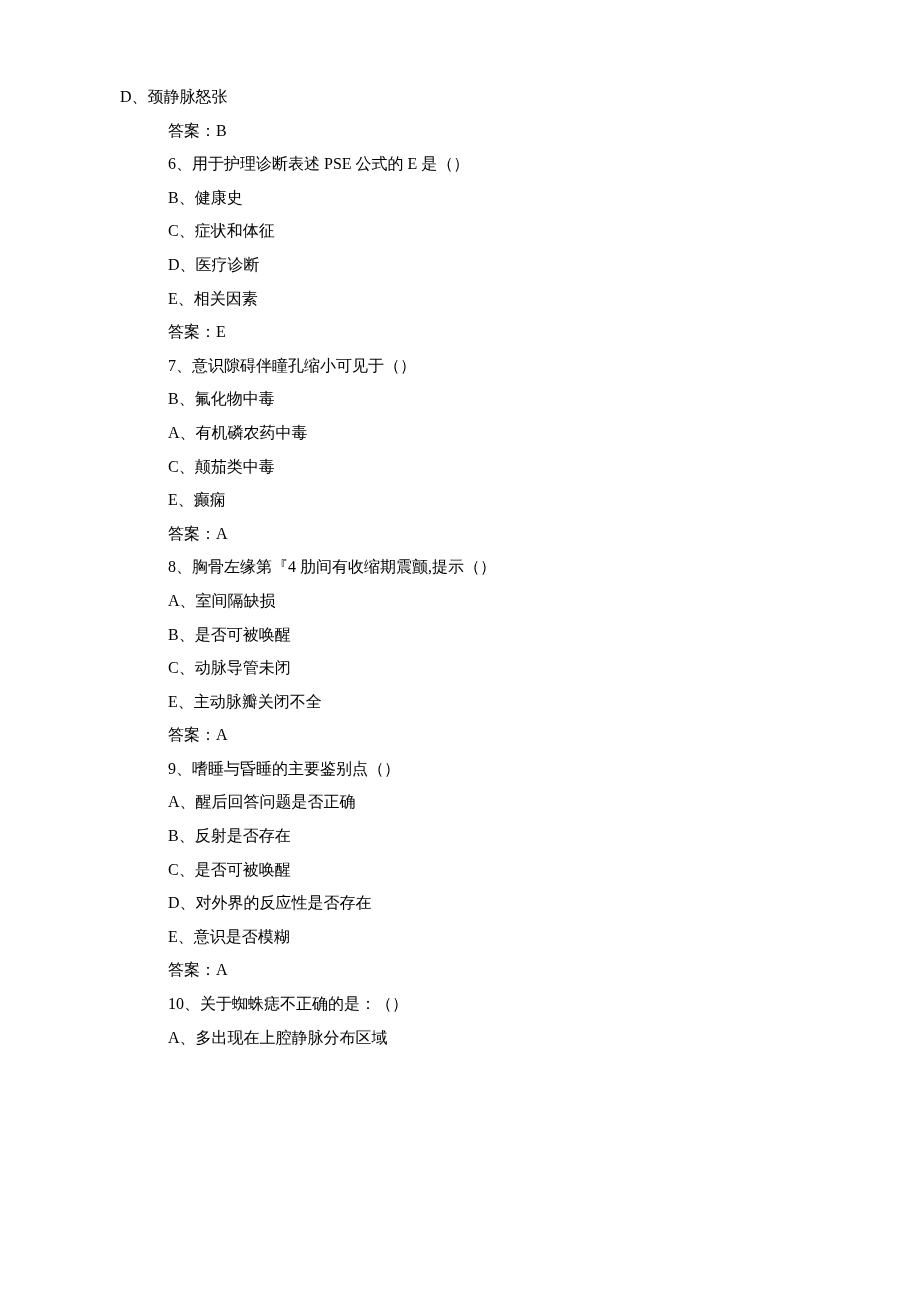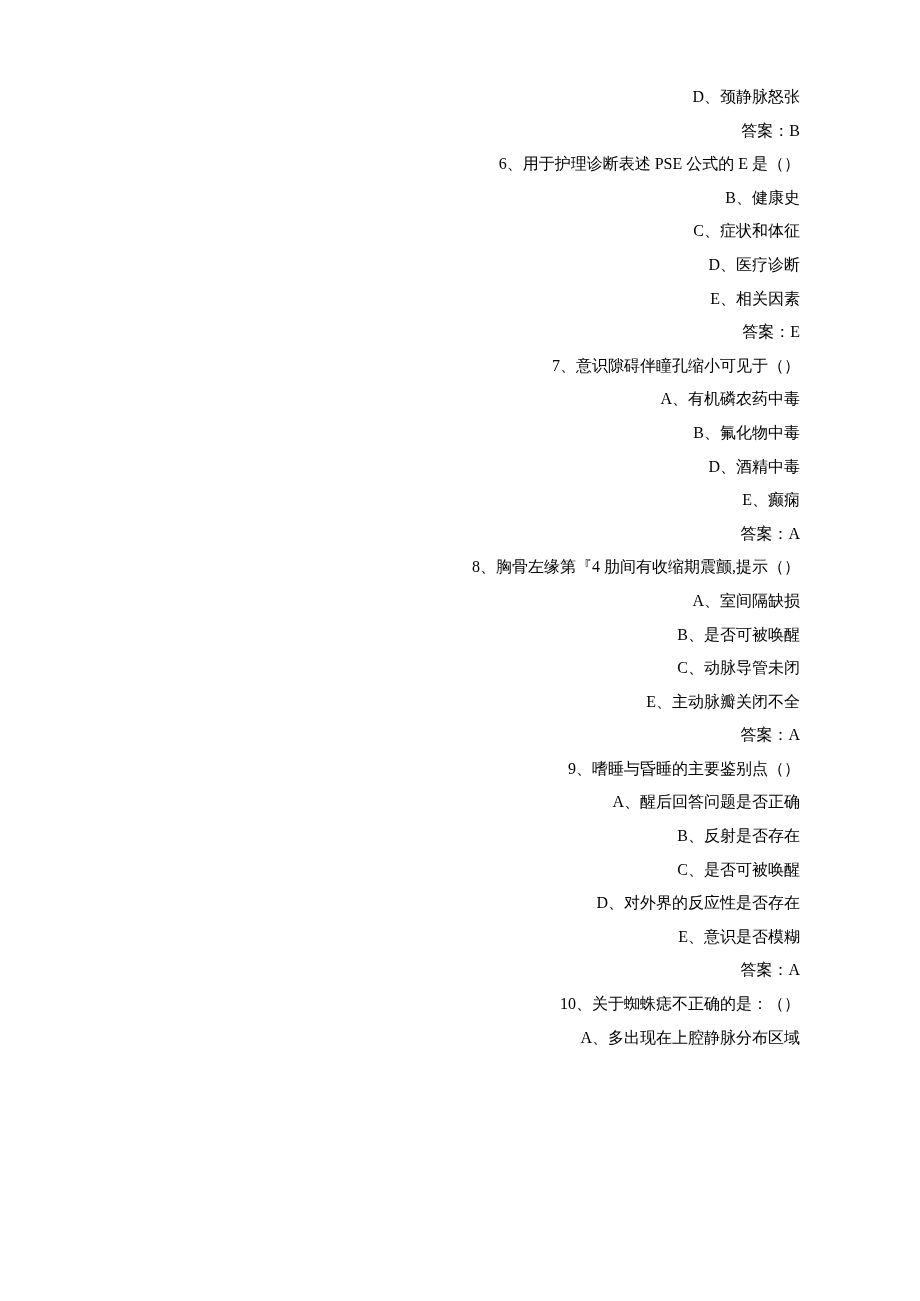--- a/index.html
+++ b/index.html
@@ -7,21 +7,20 @@
     padding: 0;
     background: #ffffff;
     font-family: "SimSun", "宋体", serif;
     font-size: 16px;
     color: #000000;
     line-height: 2.1;
     width: 920px;
   }
   .page {
     padding: 80px 120px 80px 120px;
-    text-align: right;
   }
   .line-outer {
     padding-left: 0px;
   }
   .line-inner {
     padding-left: 48px;
     font-family: Liberation Serif, serif;
   }
   .italic {
     font-style: italic;
@@ -34,23 +33,23 @@
   <div id="content">
       <div class="line-outer"><span>D、颈静脉怒张</span></div>
       <div class="line-inner"><span>答案：B</span></div>
       <div class="line-inner"><span>6、用于护理诊断表述 PSE 公式的 E 是（）</span></div>
       <div class="line-inner"><span>B、健康史</span></div>
       <div class="line-inner"><span>C、症状和体征</span></div>
       <div class="line-inner"><span>D、医疗诊断</span></div>
       <div class="line-inner"><span>E、相关因素</span></div>
       <div class="line-inner"><span>答案：E</span></div>
       <div class="line-inner"><span>7、意识隙碍伴瞳孔缩小可见于（）</span></div>
+      <div class="line-inner"><span>B、氟化物中毒</span></div>
       <div class="line-inner"><span>A、有机磷农药中毒</span></div>
-      <div class="line-inner"><span>B、氟化物中毒</span></div>
-      <div class="line-inner"><span>D、酒精中毒</span></div>
+      <div class="line-inner"><span>C、颠茄类中毒</span></div>
       <div class="line-inner"><span>E、癫痫</span></div>
       <div class="line-inner"><span>答案：A</span></div>
       <div class="line-inner"><span>8、胸骨左缘第『4 肋间有收缩期震颤,提示（）</span></div>
       <div class="line-inner"><span>A、室间隔缺损</span></div>
       <div class="line-inner"><span>B、是否可被唤醒</span></div>
       <div class="line-inner"><span>C、动脉导管未闭</span></div>
       <div class="line-inner"><span>E、主动脉瓣关闭不全</span></div>
       <div class="line-inner"><span>答案：A</span></div>
       <div class="line-inner"><span>9、嗜睡与昏睡的主要鉴别点（）</span></div>
       <div class="line-inner"><span>A、醒后回答问题是否正确</span></div>

